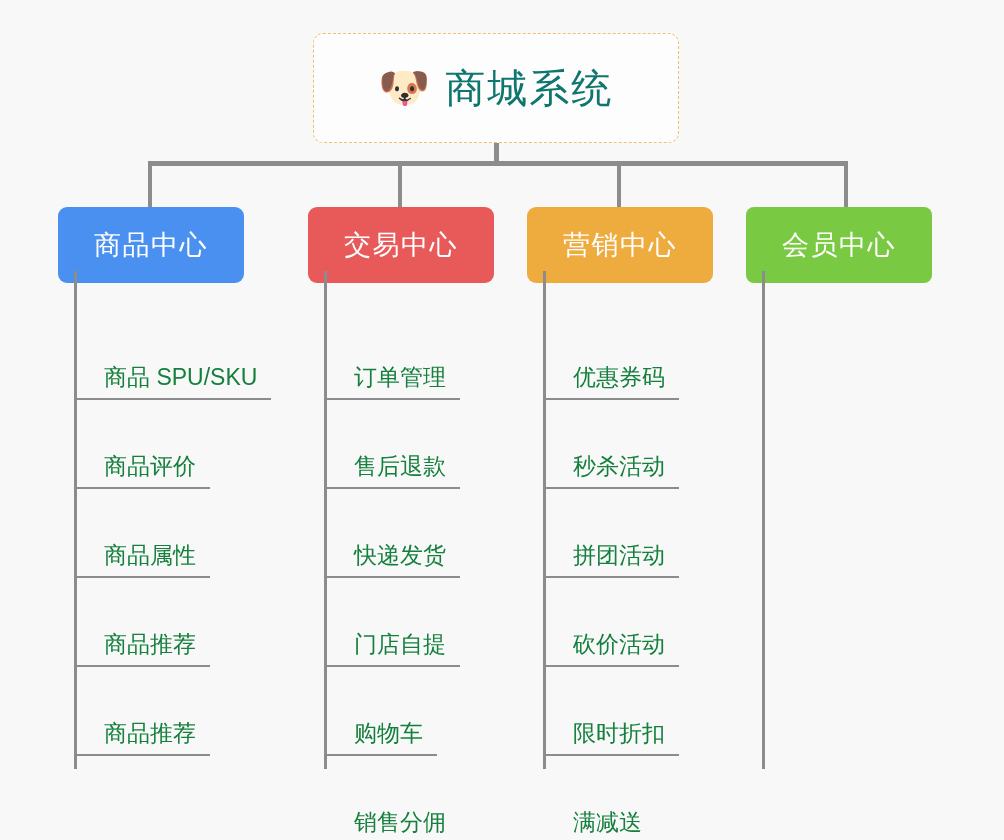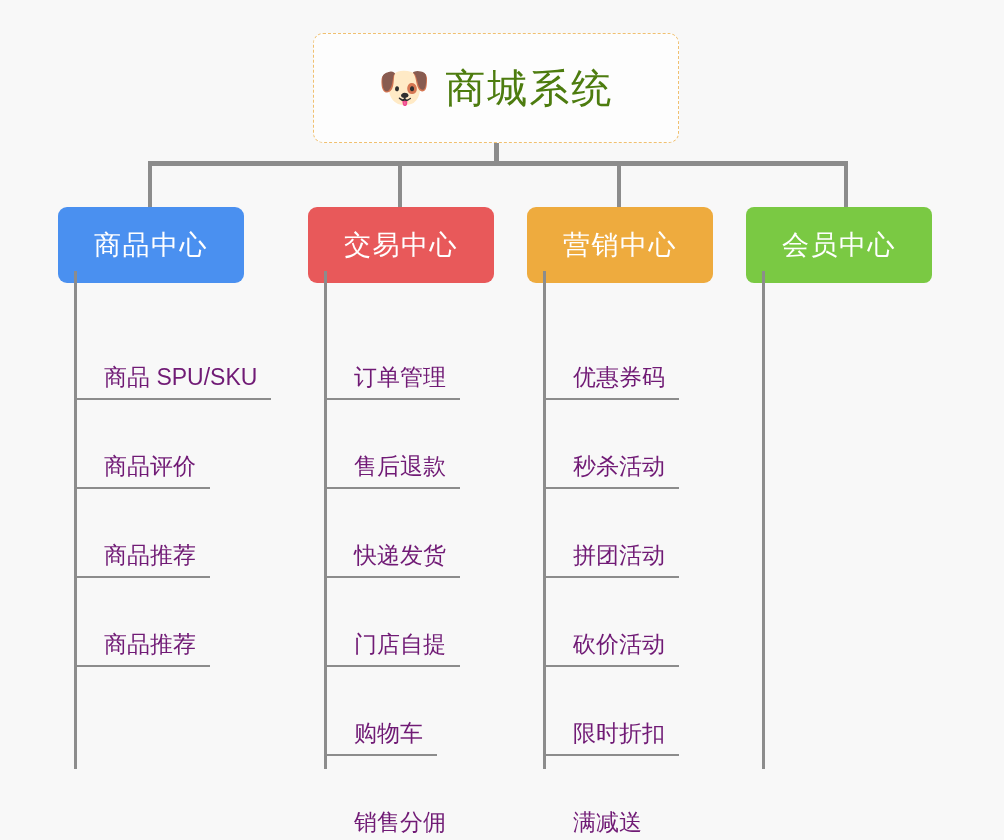--- a/index.html
+++ b/index.html
@@ -87,38 +87,38 @@
   }
   .leaf-item {
     position: relative;
     height: 89px;
     display: flex;
     align-items: flex-end;
     padding-left: 46px;
   }
   .leaf-label {
     font-size: 23px;
-    color: #701a75;
+    color: #15803d;
     line-height: 1;
     padding-bottom: 9px;
     border-bottom: 2.2px solid #8c8c8c;
     white-space: nowrap;
     padding-right: 14px;
     margin-left: -30px;
     padding-left: 30px;
   }
 </style>
 </head>
 <body style="background: rgb(248, 248, 248);">
 
 <div id="mindmap" style="background: rgb(248, 248, 248);">
 
   <div class="root-node" style="border-color: rgb(240, 192, 112);">
     <span class="root-emoji">🐶</span>
-    <span class="root-title" style="color: #4d7c0f;">商城系统</span>
+    <span class="root-title" style="color: #0f766e;">商城系统</span>
   </div>
 
   <div class="conn conn-v" style="left: 494px; top: 143px; width: 5px; height: 22px; background: rgb(140, 140, 140);"></div>
   <div class="conn conn-h" style="left: 148px; top: 161px; width: 700px; height: 5px; background: rgb(140, 140, 140);"></div>
   <div class="conn conn-v" style="left: 148px; top: 161px; height: 48px; background: rgb(140, 140, 140);"></div>
   <div class="conn conn-v" style="left: 398px; top: 161px; height: 48px; background: rgb(140, 140, 140);"></div>
   <div class="conn conn-v" style="left: 617px; top: 161px; height: 48px; background: rgb(140, 140, 140);"></div>
   <div class="conn conn-v" style="left: 844px; top: 161px; height: 48px; background: rgb(140, 140, 140);"></div>
 
   <div class="branch" style="left:58px; width:186px;">
@@ -127,20 +127,23 @@
     </div>
     <div class="branch-spine" style="height: 498px; background: rgb(140, 140, 140);"></div>
     <div class="leaf-list">
       <div class="leaf-item">
           <span class="leaf-label">商品 SPU/SKU</span>
         </div>
       <div class="leaf-item">
           <span class="leaf-label">商品评价</span>
         </div>
       <div class="leaf-item">
+          <span class="leaf-label">商品属性</span>
+        </div>
+      <div class="leaf-item">
           <span class="leaf-label">商品推荐</span>
         </div>
       <div class="leaf-item">
           <span class="leaf-label">商品推荐</span>
         </div>
     </div>
   </div>
 
   <div class="branch" style="left:527px; width:186px;">
     <div class="branch-header" style="background: rgb(238, 171, 62);">

